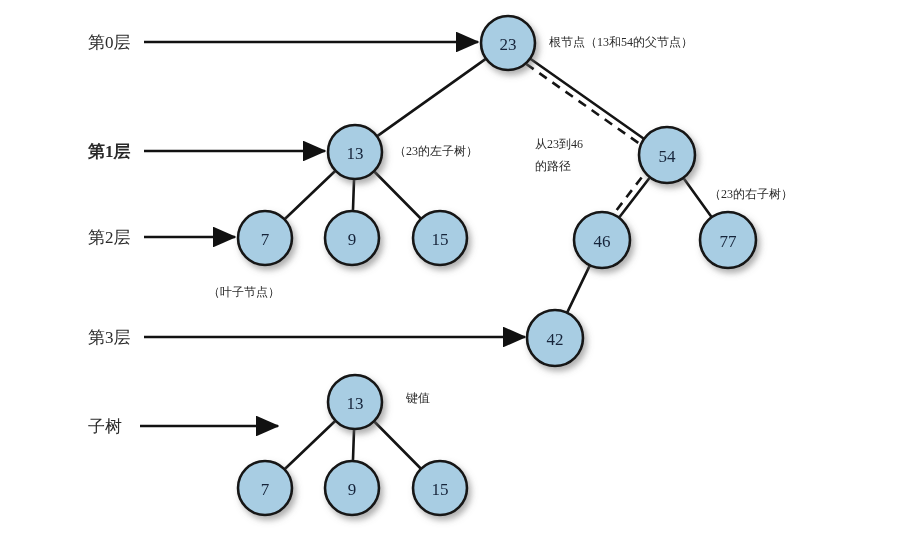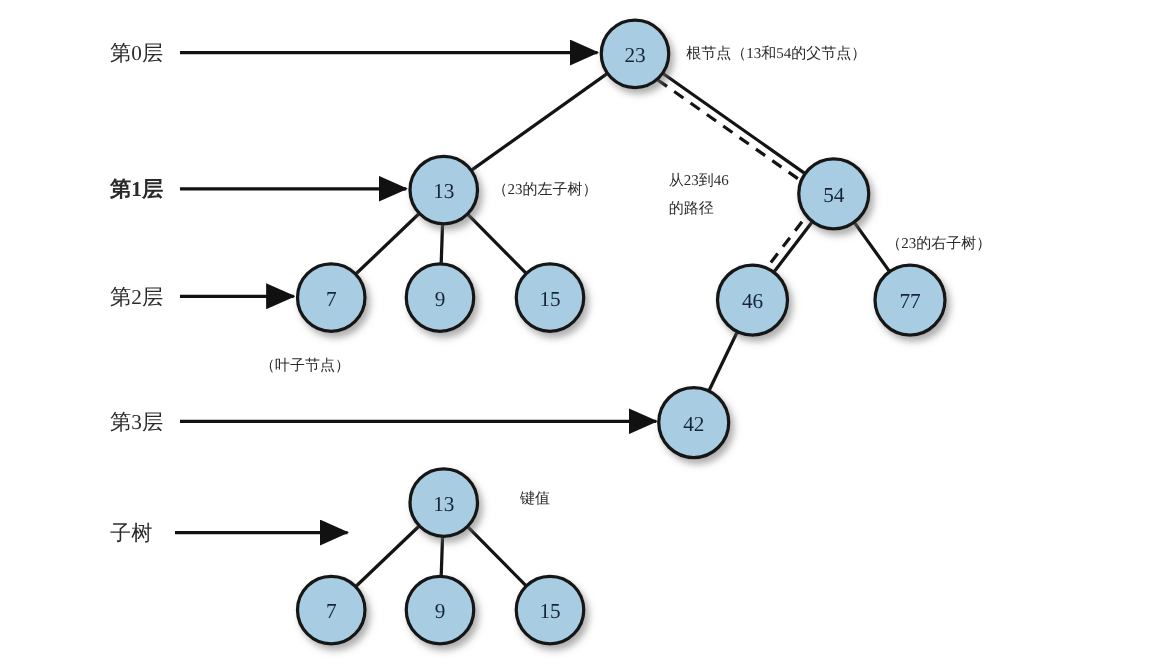--- a/index.html
+++ b/index.html
@@ -179,17 +179,17 @@
       <div class="cap-text lvl-text" style="left: 88px; top: 141px; font-weight: bold;">第1层</div>
       <div class="cap-text lvl-text" style="left: 88px; top: 227px;">第2层</div>
       <div class="cap-text lvl-text" style="left: 88px; top: 327px;">第3层</div>
       <div class="cap-text lvl-text" style="left: 88px; top: 416px;">子树</div>
       <div class="cap-text" style="left: 549px; top: 32px;">根节点（13和54的父节点）</div>
       <div class="cap-text" style="left: 394px; top: 141px;">（23的左子树）</div>
       <div class="cap-text" style="left: 709px; top: 144px; margin-top: 40px;">（23的右子树）</div>
       <div class="cap-text" style="left: 535px; top: 134px;">从23到46</div>
       <div class="cap-text" style="left: 535px; top: 156px;">的路径</div>
       <div class="cap-text" style="left: 208px; top: 282px;">（叶子节点）</div>
-      <div class="cap-text" style="left: 416px; top: 388px;">键值</div>
+      <div class="cap-text" style="left: 406px; top: 388px;">键值</div>
     </div>
 
 
 </div>
 
 </body></html>

